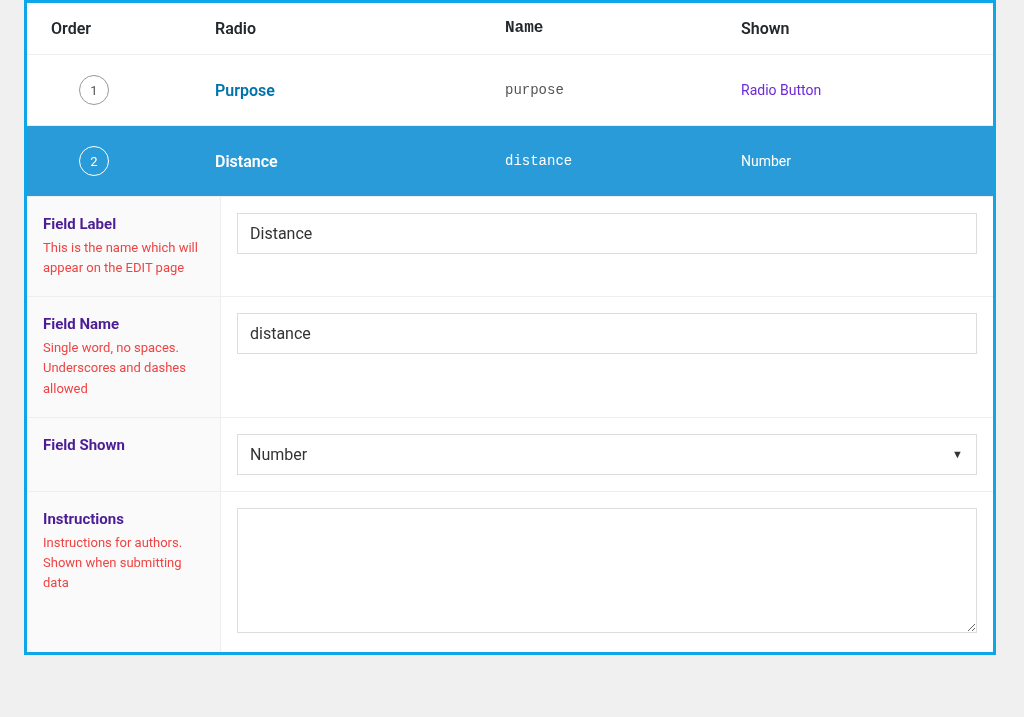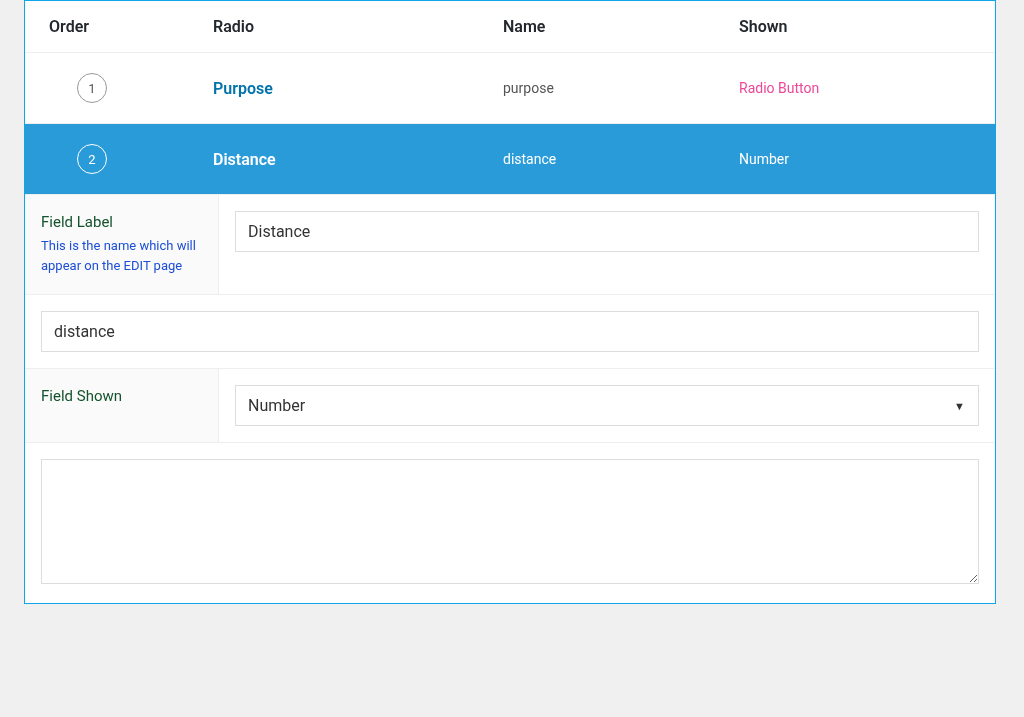--- a/index.html
+++ b/index.html
@@ -8,37 +8,37 @@
       padding: 0;
     }
     body {
       font-family: -apple-system, BlinkMacSystemFont, "Segoe UI", Roboto, "Helvetica Neue", Arial, sans-serif;
       background: #f0f0f1;
       font-size: 14px;
       color: #1d2327;
     }
     .container {
       background: #fff;
-      border: 1px solid #0ea5e9;
+      border: 3px solid #0ea5e9;
       margin: 0 24px;
       width: 972px;
     }
     .header-row {
       display: flex;
       padding: 16px 0;
       border-bottom: 1px solid #eee;
     }
     .header-row .col {
       font-weight: 600;
       font-size: 16px;
       color: #23282d;
     }
     .col-order { width: 188px; padding-left: 24px; }
     .col-label { width: 290px; }
-    .col-name  { width: 236px; }
+    .col-name  { width: 236px; font-family: Liberation Mono, monospace; }
     .col-type  { flex: 1; }
     .field-row {
       display: flex;
       align-items: center;
       padding: 20px 0;
       border-bottom: 1px solid #eee;
       background: #fff;
     }
     .field-row.active {
       background: #2a9bd9;
@@ -72,48 +72,48 @@
     }
     .field-row .name-text {
       font-size: 14px;
       color: #555;
     }
     .field-row.active .name-text {
       color: #fff;
     }
     .field-row .type-text {
       font-size: 14px;
-      color: #ec4899;
+      color: #6d28d9;
     }
     .field-row.active .type-text {
       color: #fff;
     }
     .field-editor {
       display: flex;
       flex-direction: column;
     }
     .setting-row {
       display: flex;
       border-bottom: 1px solid #eee;
       background: #fafafa;
     }
     .setting-label {
       width: 194px;
       padding: 18px 18px 18px 16px;
       border-right: 1px solid #eee;
     }
     .setting-label .label-title {
-      font-weight: 400;
+      font-weight: 700;
       font-size: 15px;
-      color: #14532d;
+      color: #4c1d95;
       margin-bottom: 5px;
     }
     .setting-label .label-desc {
       font-size: 13px;
-      color: #1d4ed8;
+      color: #ef4444;
       line-height: 1.55;
     }
     .setting-input {
       flex: 1;
       padding: 16px;
       background: #fff;
     }
     .setting-input input[type="text"],
     .setting-input select {
       width: 100%;
@@ -202,39 +202,47 @@
       <div class="setting-label">
         <div class="label-title">Field Label</div>
         <div class="label-desc">This is the name which will appear on the EDIT page</div>
       </div>
       <div class="setting-input">
         <input type="text" value="Distance" style="">
       </div>
     </div>
 
     <div class="setting-row">
+      <div class="setting-label">
+        <div class="label-title">Field Name</div>
+        <div class="label-desc">Single word, no spaces. Underscores and dashes allowed</div>
+      </div>
       <div class="setting-input">
         <input type="text" value="distance" style="">
       </div>
     </div>
 
     <div class="setting-row">
       <div class="setting-label">
         <div class="label-title">Field Shown</div>
       </div>
       <div class="setting-input">
         <div class="select-wrap">
           <select>
             <option>Number</option>
           </select>
         </div>
       </div>
     </div>
 
     <div class="setting-row" style="border-bottom:none">
+      <div class="setting-label">
+        <div class="label-title">Instructions</div>
+        <div class="label-desc">Instructions for authors. Shown when submitting data</div>
+      </div>
       <div class="setting-input">
         <textarea style=""></textarea>
       </div>
     </div>
 
   </div>
 
 </div>
 
 </body></html>

